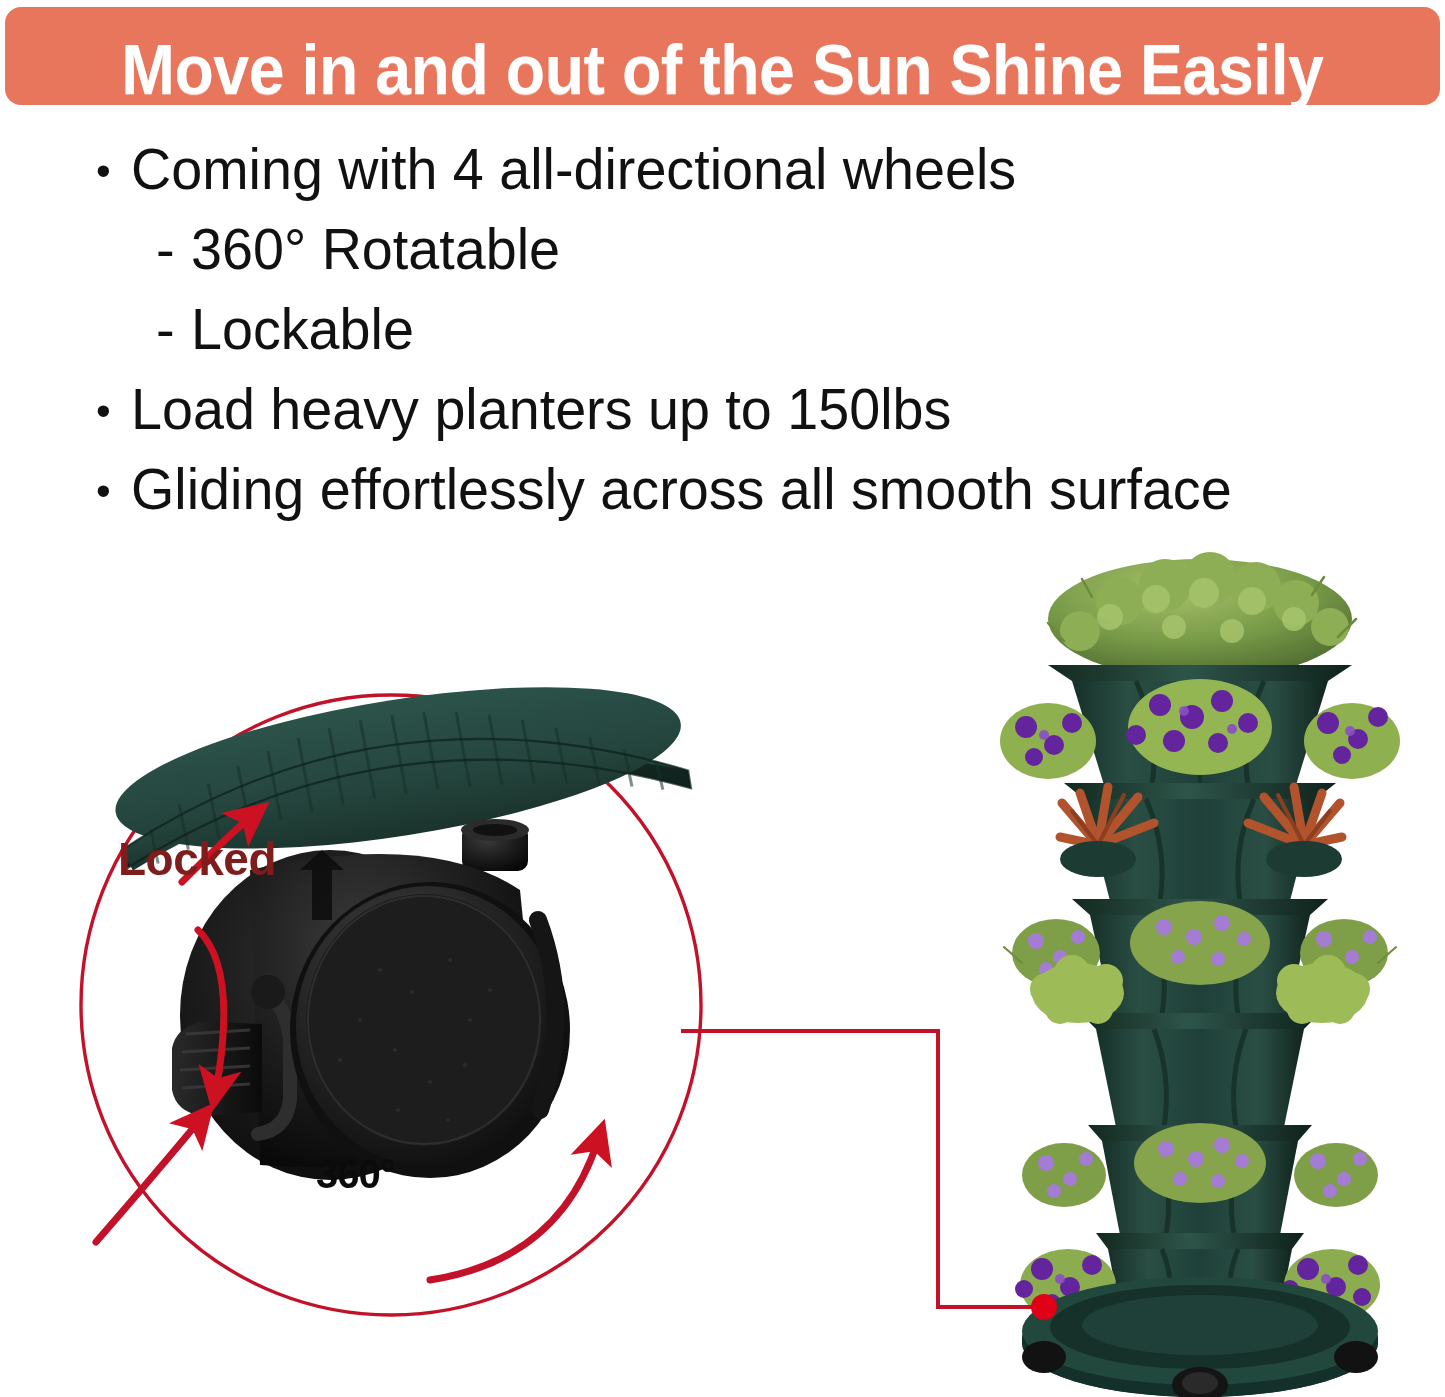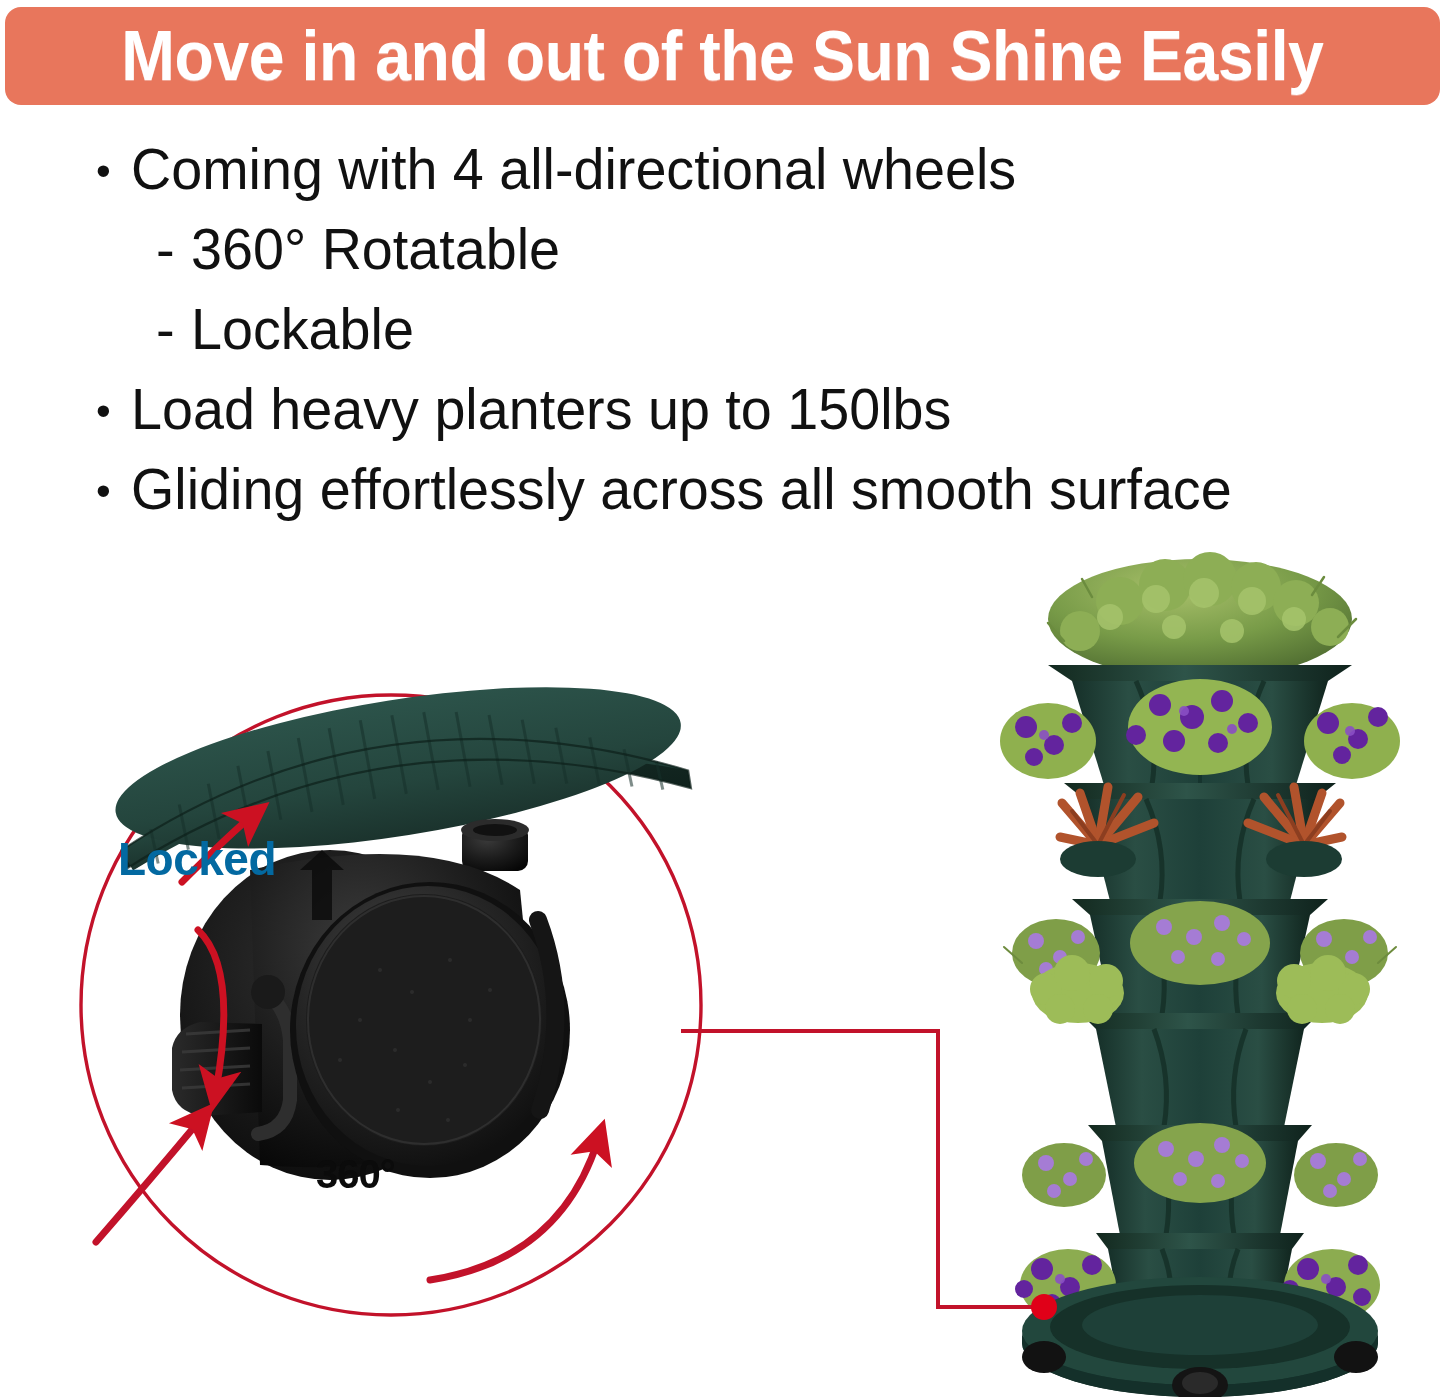--- a/index.html
+++ b/index.html
@@ -20,21 +20,21 @@
   .banner {
     position: absolute;
     left: 5px;
     top: 7px;
     width: 1435px;
     height: 98px;
     background: #E8765C;
     border-radius: 16px;
     box-sizing: border-box;
     display: flex;
-    align-items: center;
+    align-items: flex-end;
     justify-content: center;
     overflow: hidden;
   }
   .banner-title {
     color: #ffffff;
     font-family: "Liberation Sans Narrow", "Liberation Sans", sans-serif;
     font-weight: bold;
     font-size: 70px;
     line-height: 1;
     letter-spacing: -0.5px;
@@ -87,21 +87,21 @@
   }
   .callout svg { position: absolute; left: 0; top: 0; }
 
   .locked-label {
     position: absolute;
     left: 118px;
     top: 832px;
     font-family: "Liberation Sans", sans-serif;
     font-weight: bold;
     font-size: 46px;
-    color: #0369a1;
+    color: #7f1d1d;
     letter-spacing: -0.5px;
     white-space: nowrap;
   }
   .deg-label {
     position: absolute;
     left: 316px;
     top: 1152px;
     font-family: "Liberation Sans", sans-serif;
     font-weight: bold;
     font-size: 40px;

